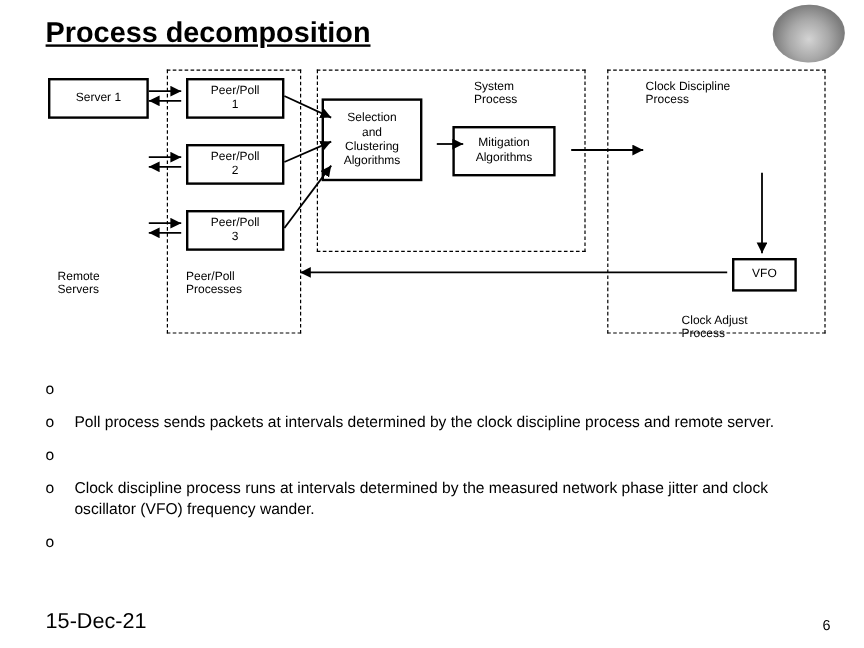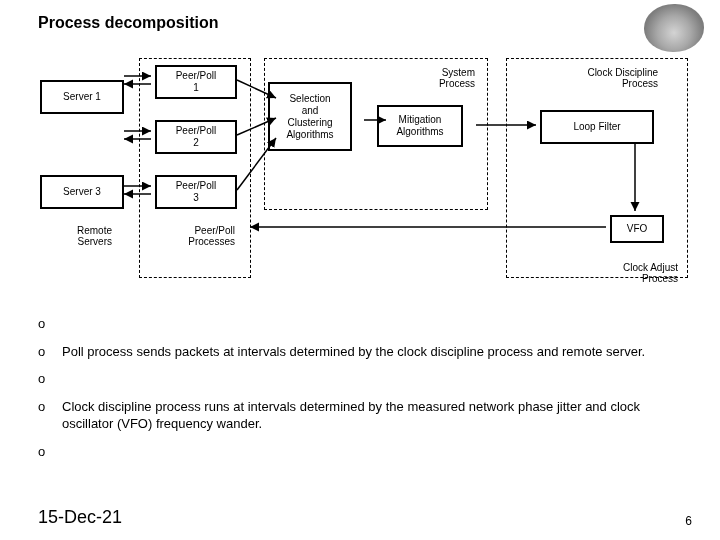--- a/index.html
+++ b/index.html
@@ -1,41 +1,40 @@
 <!DOCTYPE html>
 <html><head>
 <meta charset="utf-8">
 <style>
 body{margin:0;padding:0;font-family:Arial,sans-serif;background:#fff;width:720px;height:540px;position:relative;color:#000}
-.title{font-size:16px;font-weight:bold;position:absolute;left:38px;top:14px}
+.title{font-size:24px;font-weight:bold;text-decoration:underline;position:absolute;left:38px;top:14px}
 .slide{position:absolute;left:0;top:0;width:720px;height:540px}
 .box{position:absolute;border:2px solid #000;background:#fff;display:flex;align-items:center;justify-content:center;text-align:center;font-size:10px;line-height:1.2}
-.label{position:absolute;font-size:10px;text-align:right}
+.label{position:absolute;font-size:10px;text-align:left}
 .bullets{position:absolute;left:38px;top:315px;right:30px;font-size:13px;line-height:1.35}
 .bullets .row{display:flex;margin-bottom:10px}
 .bullets .o{width:24px;flex:0 0 24px;color:#000}
 .footer-left{position:absolute;left:38px;bottom:12px;font-size:18px}
 .footer-right{position:absolute;right:28px;bottom:12px;font-size:12px}
 .dash{position:absolute;border:1.5px dashed #000}
 svg{position:absolute;left:0;top:0}
 .rabbit{position:absolute;right:16px;top:4px;width:60px;height:48px;background:radial-gradient(circle at 50% 60%,#ccc 0%,#999 40%,#666 70%);border-radius:50% 48% 50% 48%;opacity:.85}
 </style>
 </head>
 <body>
 
 <div class="slide">
 <div class="rabbit"></div>
 <div class="title">Process decomposition</div>
 
 <div class="dash" style="left:139px;top:58px;width:110px;height:218px"></div>
 <div class="dash" style="left:264px;top:58px;width:222px;height:150px"></div>
 <div class="dash" style="left:506px;top:58px;width:180px;height:218px"></div>
 
-<div class="box" style="left:40px;top:80px;width:80px;height:30px">Server 1</div>
-<div class="box" style="left:40px;top:175px;width:80px;height:30px">Server 3</div>
+<div class="box" style="left:40px;top:65px;width:80px;height:30px">Server 1</div>
 <div class="label" style="left:48px;top:225px;width:64px;white-space:pre-line">Remote
 Servers</div>
 
 <div class="box" style="left:155px;top:65px;width:78px;height:30px;white-space:pre-line">Peer/Poll
 1</div>
 <div class="box" style="left:155px;top:120px;width:78px;height:30px;white-space:pre-line">Peer/Poll
 2</div>
 <div class="box" style="left:155px;top:175px;width:78px;height:30px;white-space:pre-line">Peer/Poll
 3</div>
 <div class="label" style="left:155px;top:225px;width:80px;white-space:pre-line">Peer/Poll
@@ -48,21 +47,20 @@
 
 <div class="label" style="left:395px;top:67px;width:80px;white-space:pre-line">System
 Process</div>
 
 <div class="box" style="left:377px;top:105px;width:82px;height:38px;white-space:pre-line">Mitigation
 Algorithms</div>
 
 <div class="label" style="left:538px;top:67px;width:120px;white-space:pre-line">Clock Discipline
 Process</div>
 
-<div class="box" style="left:540px;top:110px;width:110px;height:30px">Loop Filter</div>
 
 <div class="box" style="left:610px;top:215px;width:50px;height:24px">VFO</div>
 
 <div class="label" style="left:568px;top:262px;width:110px;white-space:pre-line">Clock Adjust
 Process</div>
 
 <svg width="720" height="540">
 <defs>
 <marker id="ah" markerWidth="8" markerHeight="8" refX="6" refY="3" orient="auto">
           <path d="M0,0 L6,3 L0,6 Z" fill="#000"></path>

